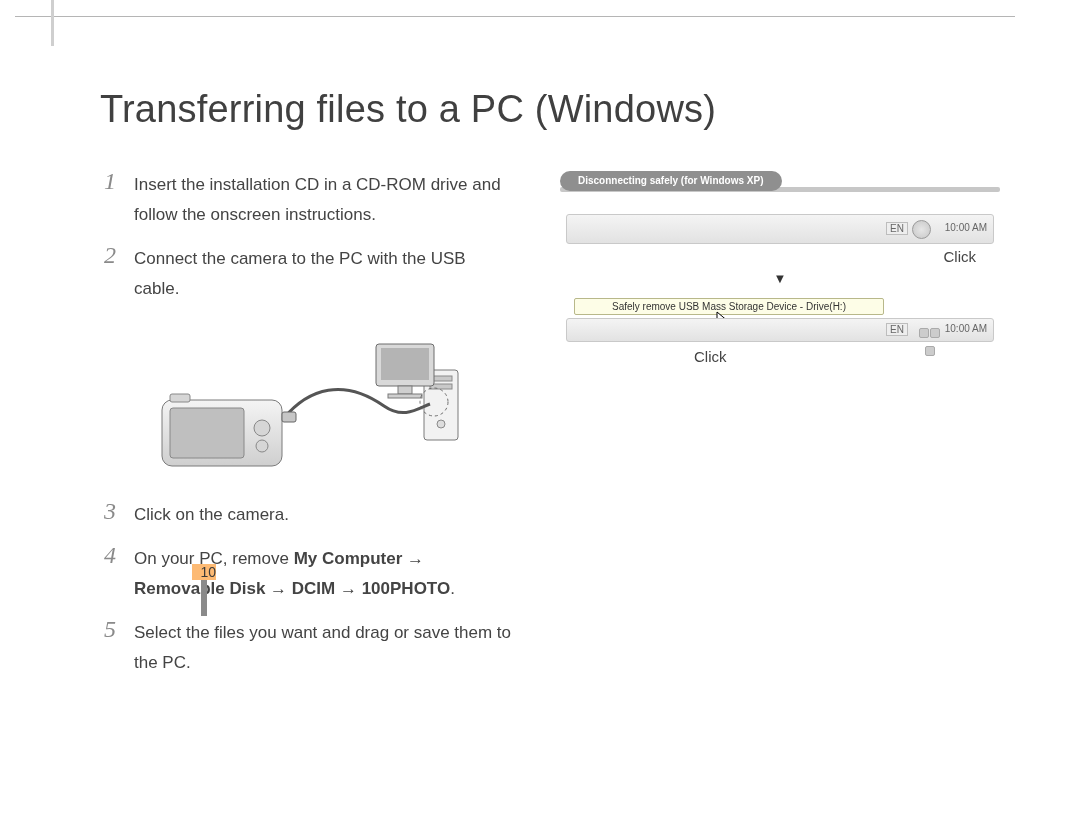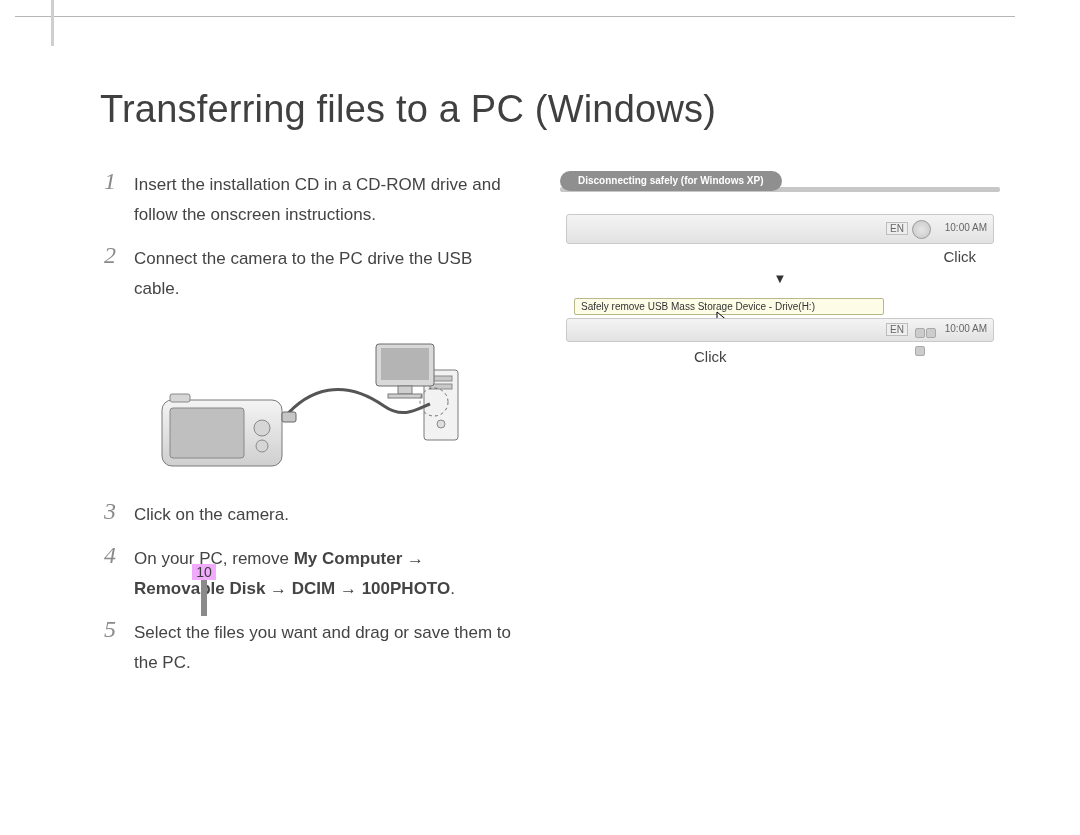--- a/index.html
+++ b/index.html
@@ -28,35 +28,35 @@
   .info-bar { height:5px; background:#c7c7c7; margin-top:-4px; border-radius:2px; }
 
   .taskbar { position:relative; margin:22px 6px 0; height:30px; border:1px solid #c9c9c9; background:linear-gradient(#f4f4f4,#e2e2e2); border-radius:3px; }
   .taskbar .timetxt { position:absolute; right:6px; top:7px; font-size:10px; color:#666; }
   .taskbar .lang { position:absolute; right:85px; top:7px; font-size:10px; color:#666; border:1px solid #bdbdbd; padding:0 3px; background:#eee; }
   .taskbar .tray-icon { position:absolute; right:62px; top:5px; width:19px; height:19px; border-radius:50%; border:1px solid #9a9a9a; background:radial-gradient(#e6e6e6,#c7c7c7); }
 
   .clicklbl { text-align:right; font-size:15px; color:#444; margin:4px 24px 0 0; }
   .down-tri { text-align:center; font-size:13px; color:#333; margin-top:6px; }
 
-  .balloon-row { position:relative; margin:12px 6px 4px; height:44px; }
+  .balloon-row { position:relative; margin:12px 6px 4px; height:44px;text-align:center; }
   .balloon { position:absolute; left:8px; top:0; width:310px; padding:2px 6px; font-size:10px; color:#333; background:#fdfde7; border:1px solid #b8b88a; border-radius:2px; }
   .taskbar2 { position:absolute; left:0; right:0; bottom:0; height:24px; border:1px solid #c9c9c9; background:linear-gradient(#f4f4f4,#e2e2e2); border-radius:3px; }
   .taskbar2 .timetxt { position:absolute; right:6px; top:4px; font-size:10px; color:#666; }
   .taskbar2 .lang { position:absolute; right:85px; top:4px; font-size:10px; color:#666; border:1px solid #bdbdbd; padding:0 3px; background:#eee; }
   .taskbar2 .mini { position:absolute; right:48px; top:5px; width:30px; height:12px; }
   .taskbar2 .mini span{ display:inline-block; width:10px; height:10px; background:#ccc; border:1px solid #aaa; margin-right:1px; border-radius:2px;}
   .cursor { position:absolute; left:150px; top:13px; }
 
   .clicklbl2 { font-size:15px; color:#444; margin:6px 0 0 134px; }
 
   
   .pageno-box { position:absolute; left:192px; bottom:60px; width:24px; height:50px; }
   .pageno-bar { width:6px; height:48px; background:#8a8a8a; margin:0 auto; }
-  .pageno { position:absolute; top:-4px; left:0; width:24px; text-align:center; font-size:14px; color:#3a3a3a; background:#f0abfc; }
+  .pageno { position:absolute; top:-4px; left:0; width:24px; text-align:right; font-size:14px; color:#3a3a3a; background:#fdba74; }
 
 </style>
 </head>
 <body>
 
 <div class="page">
 
   <div class="top-rule"></div>
   <div class="tab-mark"></div>
 
@@ -64,21 +64,21 @@
 
   <div class="col-left">
 
     <div class="step">
       <div class="step-num">1</div>
       <div class="step-body">Insert the installation CD in a CD-ROM drive and follow the onscreen instructions.</div>
     </div>
 
     <div class="step">
       <div class="step-num">2</div>
-      <div class="step-body">Connect the camera to the PC drive the USB cable.</div>
+      <div class="step-body">Connect the camera to the PC with the USB cable.</div>
     </div>
 
     
     <svg class="fig" viewBox="0 0 340 150">
 
       <rect x="290" y="42" width="34" height="70" rx="3" fill="#f2f2f2" stroke="#7a7a7a"></rect>
       <rect x="296" y="48" width="22" height="5" fill="#c9c9c9" stroke="#8a8a8a"></rect>
       <rect x="296" y="56" width="22" height="5" fill="#c9c9c9" stroke="#8a8a8a"></rect>
       <circle cx="307" cy="96" r="4" fill="#ddd" stroke="#8a8a8a"></circle>
 

